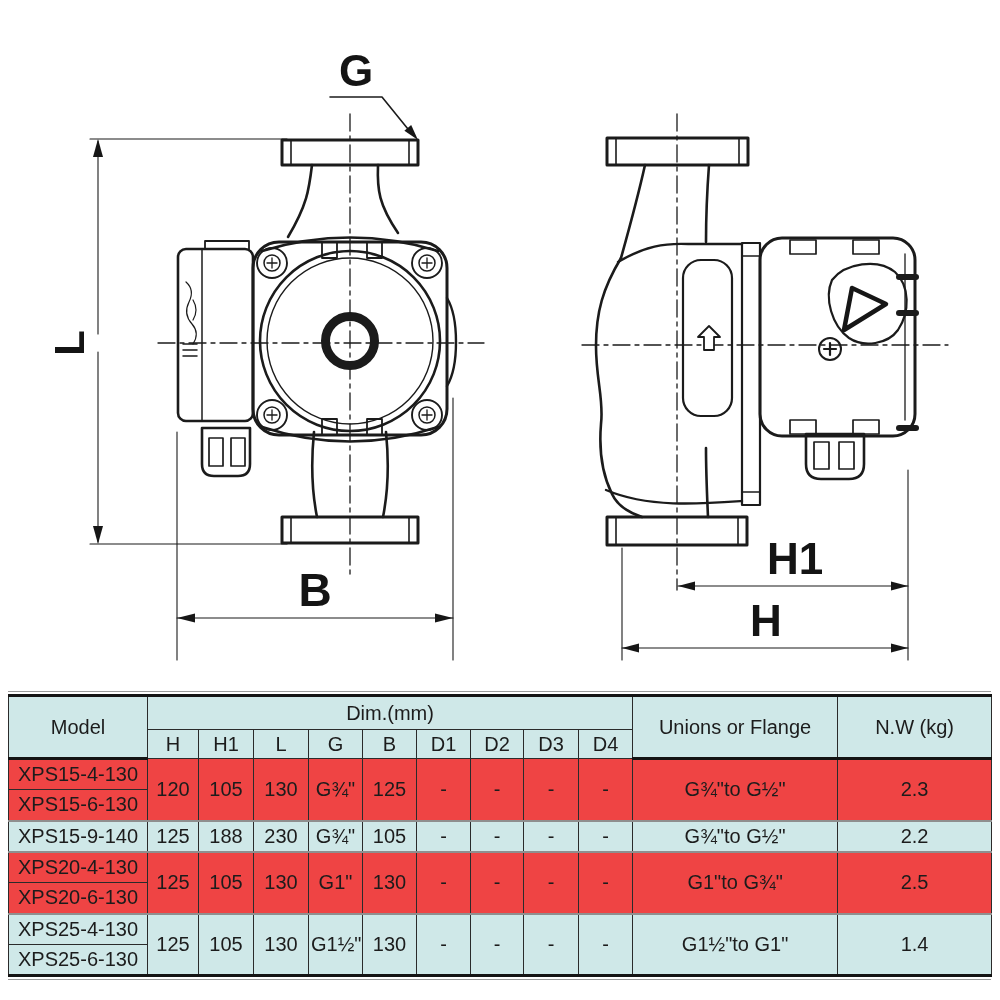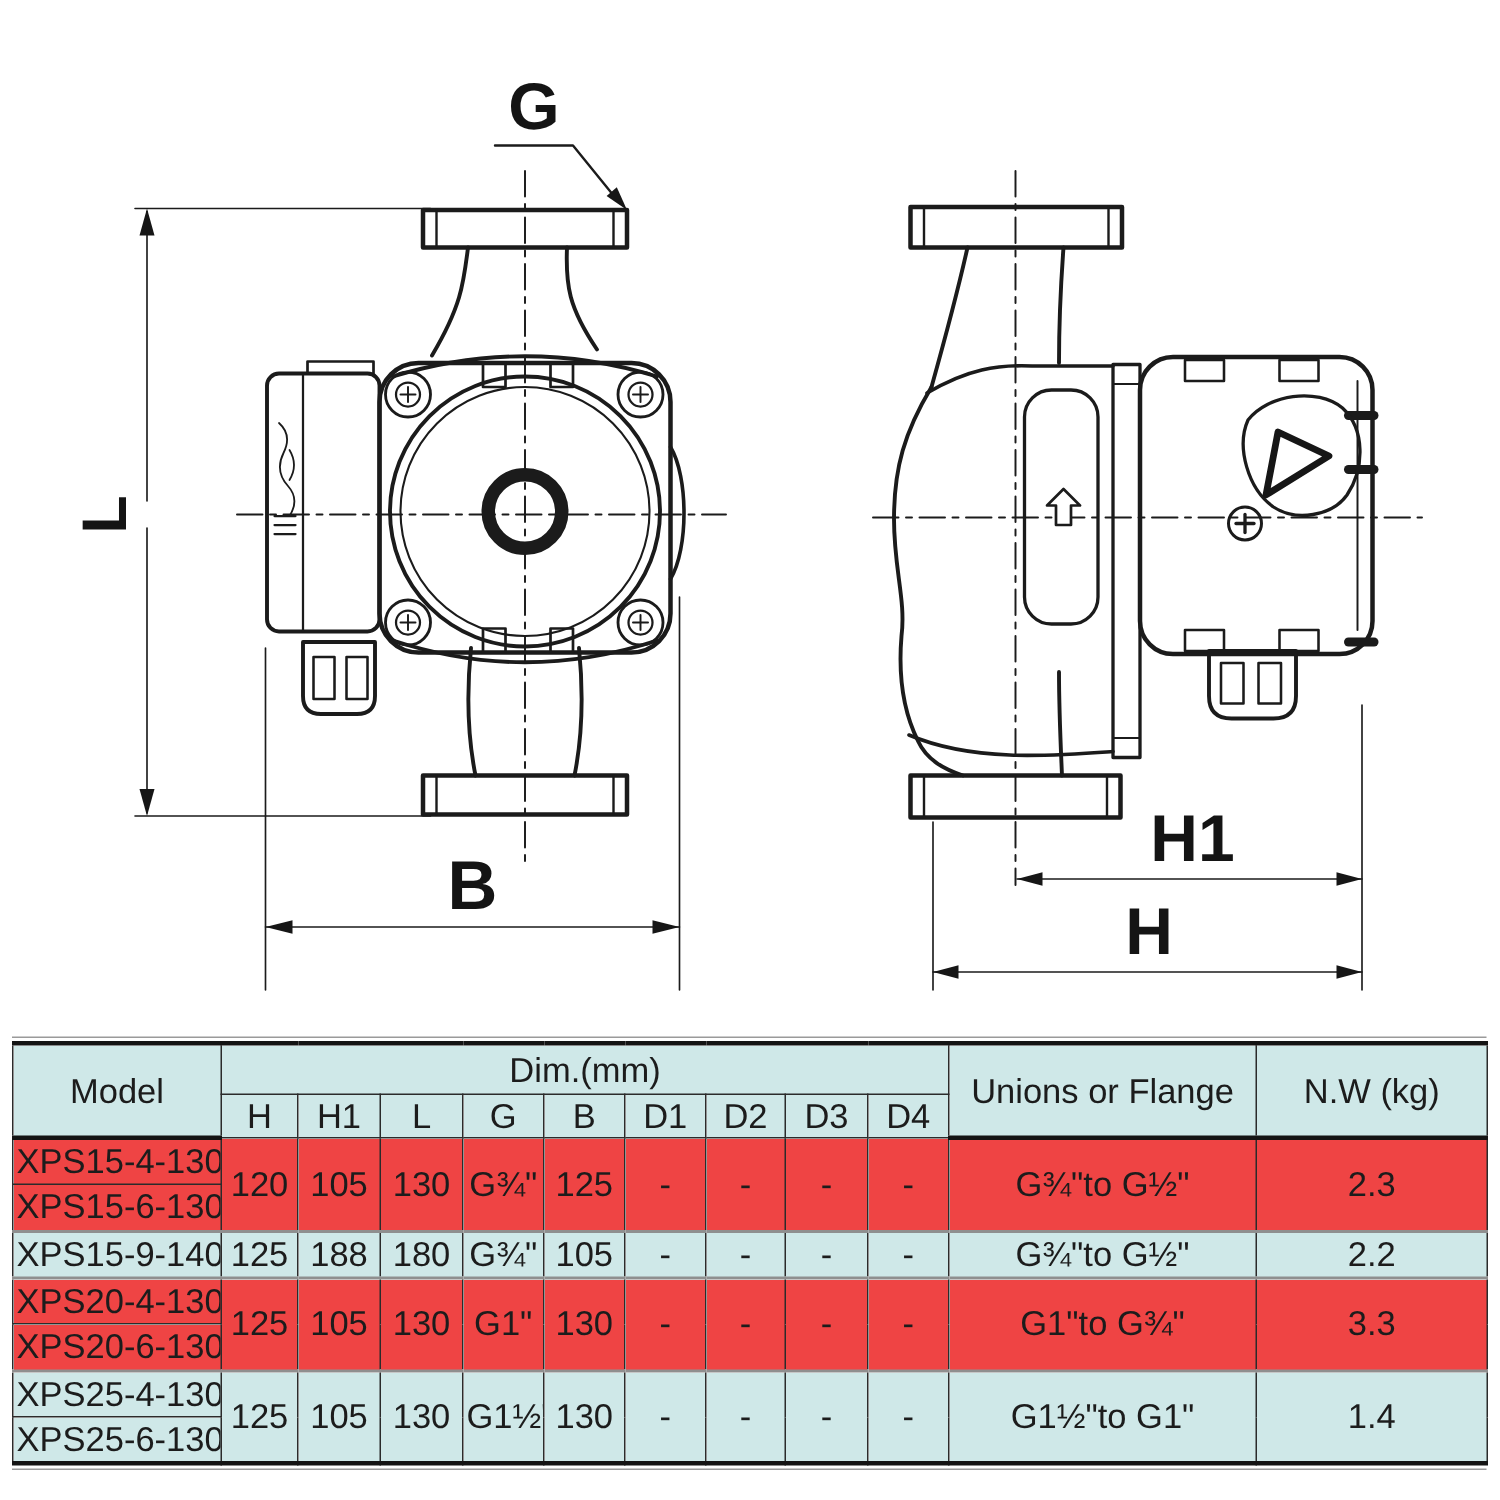--- a/index.html
+++ b/index.html
@@ -11,21 +11,21 @@
   .dimlabel { font-weight:bold; fill:#141414; }
 
   
   .tbl-wrap {
     position:absolute; left:8px; top:691px; width:983px;
     border-top:1px solid #9a9a9a; border-bottom:1px solid #9a9a9a;
     padding:2px 0;
   }
   table.spec {
     border-collapse:collapse; table-layout:fixed; width:983px;
-    font-size:23px; color:#1c1c1c;
+    font-size:20px; color:#1c1c1c;
     border-top:3px solid #141414; border-bottom:3px solid #141414;
     border-left:1px solid #2b2b2b; border-right:1px solid #2b2b2b;padding-left:28px;
   }
   table.spec th, table.spec td {
     border:1px solid #2b2b2b; text-align:center; vertical-align:middle;
     font-weight:400; padding:0 2px; overflow:hidden; white-space:nowrap;
   }
   table.spec thead th { background:#cfe8e8; }
   tr.hr1 { height:34px; }
   tr.hr2 { height:29px; }
@@ -279,21 +279,21 @@
           <td rowspan="2">2.3</td>
         </tr>
         <tr>
           <td>XPS15-6-130</td>
         </tr>
 
         <tr class="teal gsep">
           <td>XPS15-9-140</td>
           <td>125</td>
           <td>188</td>
-          <td>180</td>
+          <td>230</td>
           <td>G¾"</td>
           <td>105</td>
           <td>-</td>
           <td>-</td>
           <td>-</td>
           <td>-</td>
           <td>G¾"to G½"</td>
           <td>2.2</td>
         </tr>
 
@@ -302,21 +302,21 @@
           <td rowspan="2">125</td>
           <td rowspan="2">105</td>
           <td rowspan="2">130</td>
           <td rowspan="2">G1"</td>
           <td rowspan="2">130</td>
           <td rowspan="2">-</td>
           <td rowspan="2">-</td>
           <td rowspan="2">-</td>
           <td rowspan="2">-</td>
           <td rowspan="2">G1"to G¾"</td>
-          <td rowspan="2">3.3</td>
+          <td rowspan="2">2.5</td>
         </tr>
         <tr>
           <td>XPS20-6-130</td>
         </tr>
 
         <tr class="teal gsep">
           <td>XPS25-4-130</td>
           <td rowspan="2">125</td>
           <td rowspan="2">105</td>
           <td rowspan="2">130</td>

